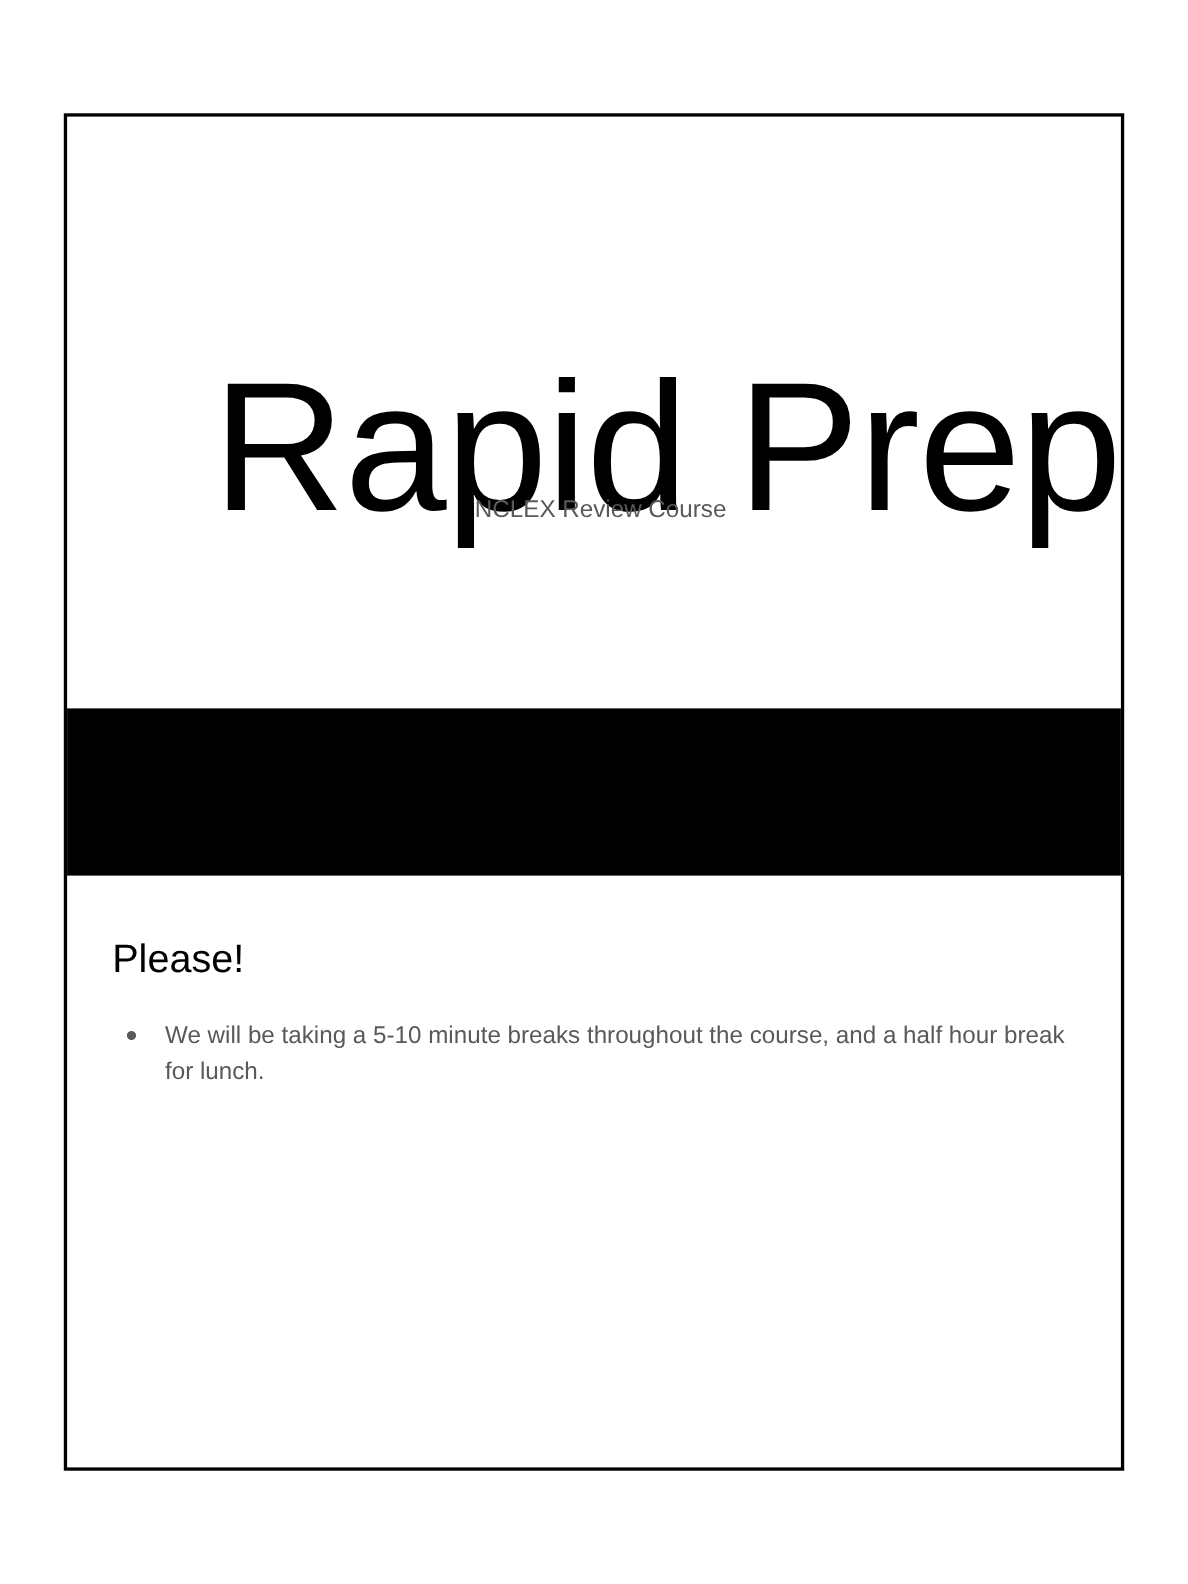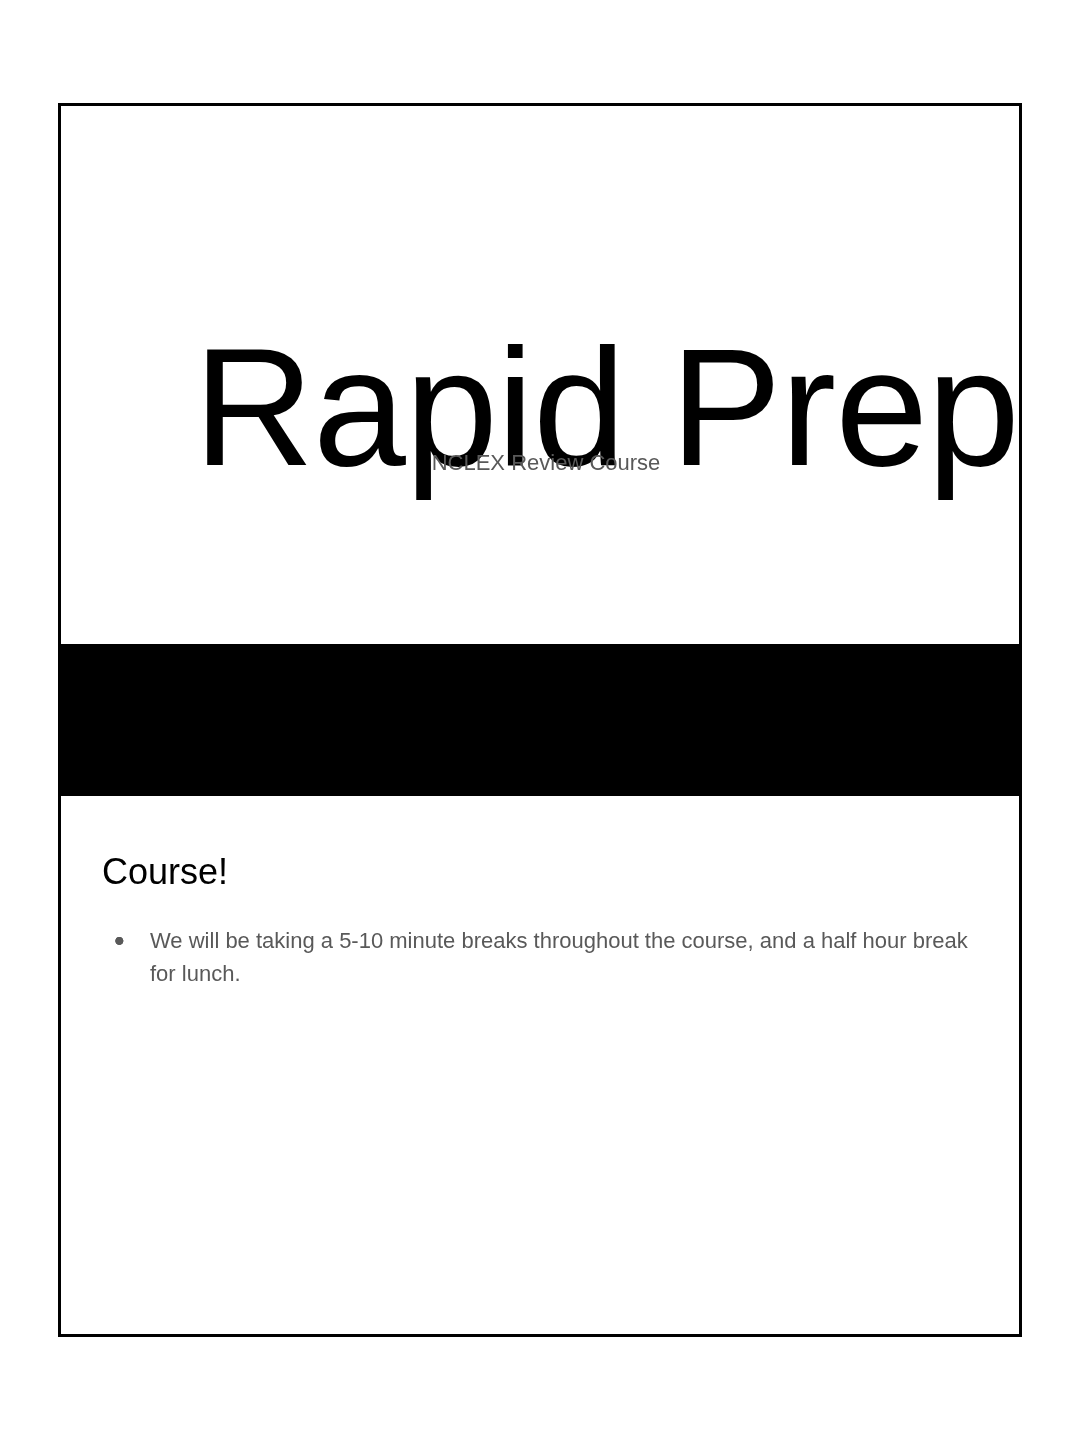--- a/index.html
+++ b/index.html
@@ -42,21 +42,21 @@
   </style>
 </head>
 <body>
 
 <div class="page-frame">
   <h1 class="title">Rapid Prep</h1>
   <p class="subtitle line1">NCLEX Review Course</p>
 
   <div class="band"></div>
 
-  <h2 class="heading">Course!</h2>
+  <h2 class="heading">Please!</h2>
 
   <ul class="bullets">
     <li>
       <span class="dot">●</span>
     </li>
     <li>
       <span class="dot">●</span>
     </li>
     <li>
       <span class="dot">●</span>

